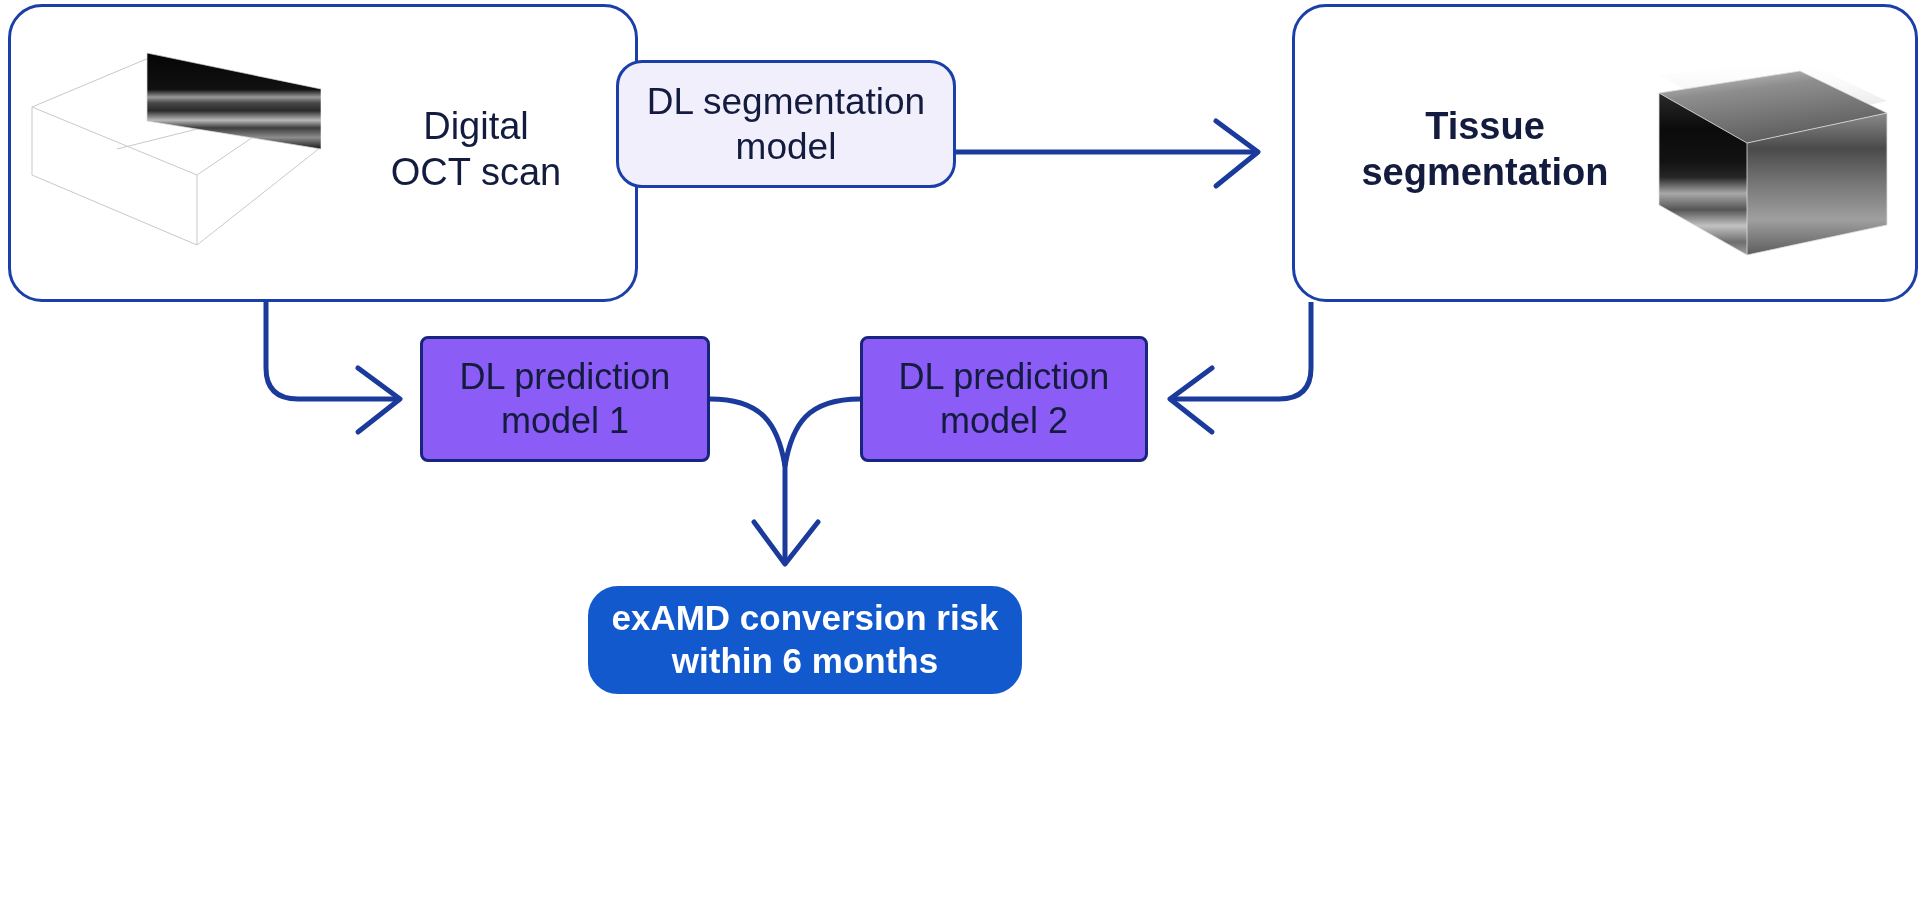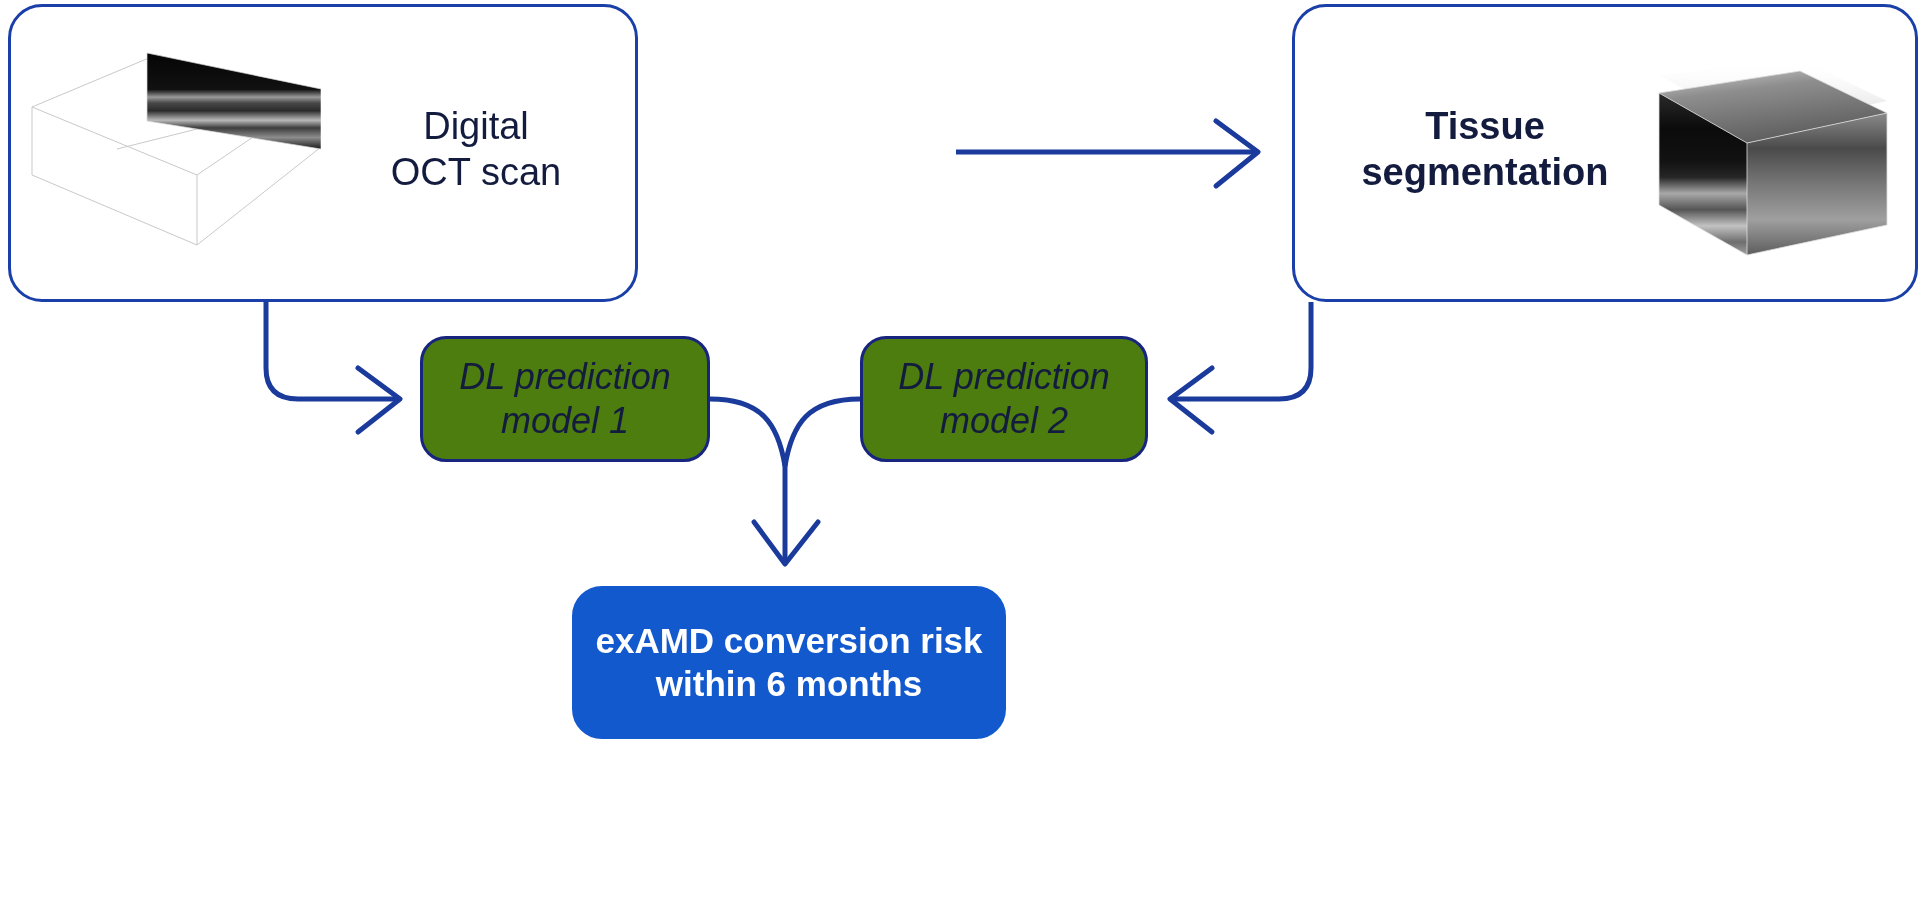--- a/index.html
+++ b/index.html
@@ -91,25 +91,24 @@
   }
 
   
   .card-lavender {
     background: #f1effb;
     border: 3px solid #1b3fa8;
     border-radius: 26px;
     color: #131c3e;
   }
   .card-lightblue {
-    background: #4d7c0f;
+    background: #8b5cf6;
     border: 3px solid #18257e;
-    border-radius: 26px;
+    border-radius: 8px;
     color: #131c3e;
-    font-style: italic;
   }
   #node-dl-seg-model {
     left: 616px;
     top: 60px;
     width: 340px;
     height: 128px;
     font-size: 37px;
   }
   #node-dl-pred-1 {
     left: 420px;
@@ -128,24 +127,24 @@
 
   
   .card-solidblue {
     background: #1359ce;
     border: 2px solid #1359ce;
     border-radius: 30px;
     color: #ffffff;
     font-weight: 600;
   }
   #node-result {
-    left: 572px;
+    left: 588px;
     top: 586px;
     width: 434px;
-    height: 153px;
+    height: 108px;
     font-size: 35px;
   }
 </style>
 </head>
 <body>
 
 <div id="canvas">
 
   <svg class="svg-layer" viewBox="0 0 1920 922">
 
@@ -193,20 +192,24 @@
       </g>
 
       <polygon points="126,24 300,60 300,120 126,92" fill="url(#bscanGrad)"></polygon>
       <polygon points="126,24 300,60 300,120 126,92" fill="none" stroke="#d8d8d8" stroke-width="0.7"></polygon>
     </svg>
 
     <span class="node-label">Digital
 OCT scan</span>
   </div>
 
+  <div class="node card-lavender" id="node-dl-seg-model">
+    <span class="node-label">DL segmentation
+model</span>
+  </div>
 
   <div class="node card-white" id="node-tissue-seg">
 
     <svg class="scan3d" id="tissue-volume" viewBox="0 0 300 230">
       <defs>
         <linearGradient id="topFace" x1="0" y1="0" x2="0.4" y2="1">
           <stop offset="0%" stop-color="#cfcfcf"></stop>
           <stop offset="35%" stop-color="#8e8e8e"></stop>
           <stop offset="100%" stop-color="#5e5e5e"></stop>
         </linearGradient>

